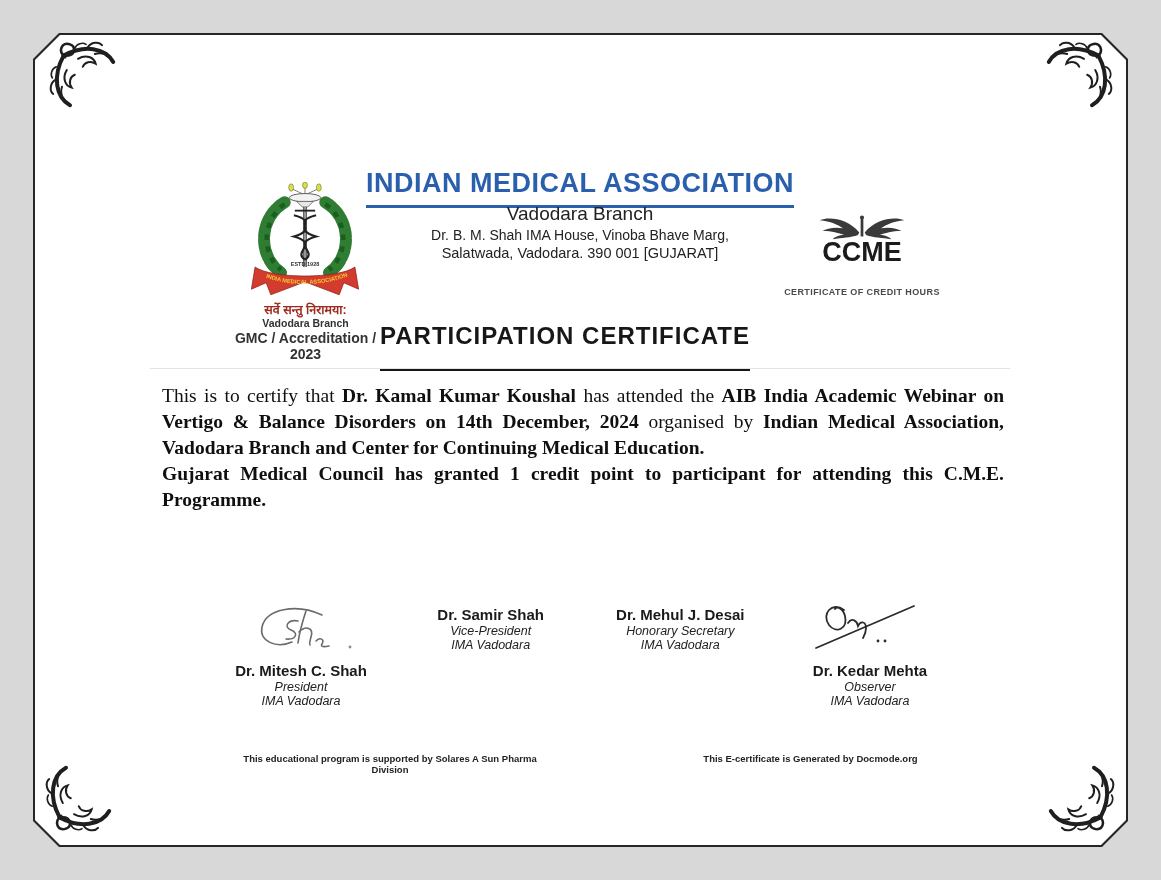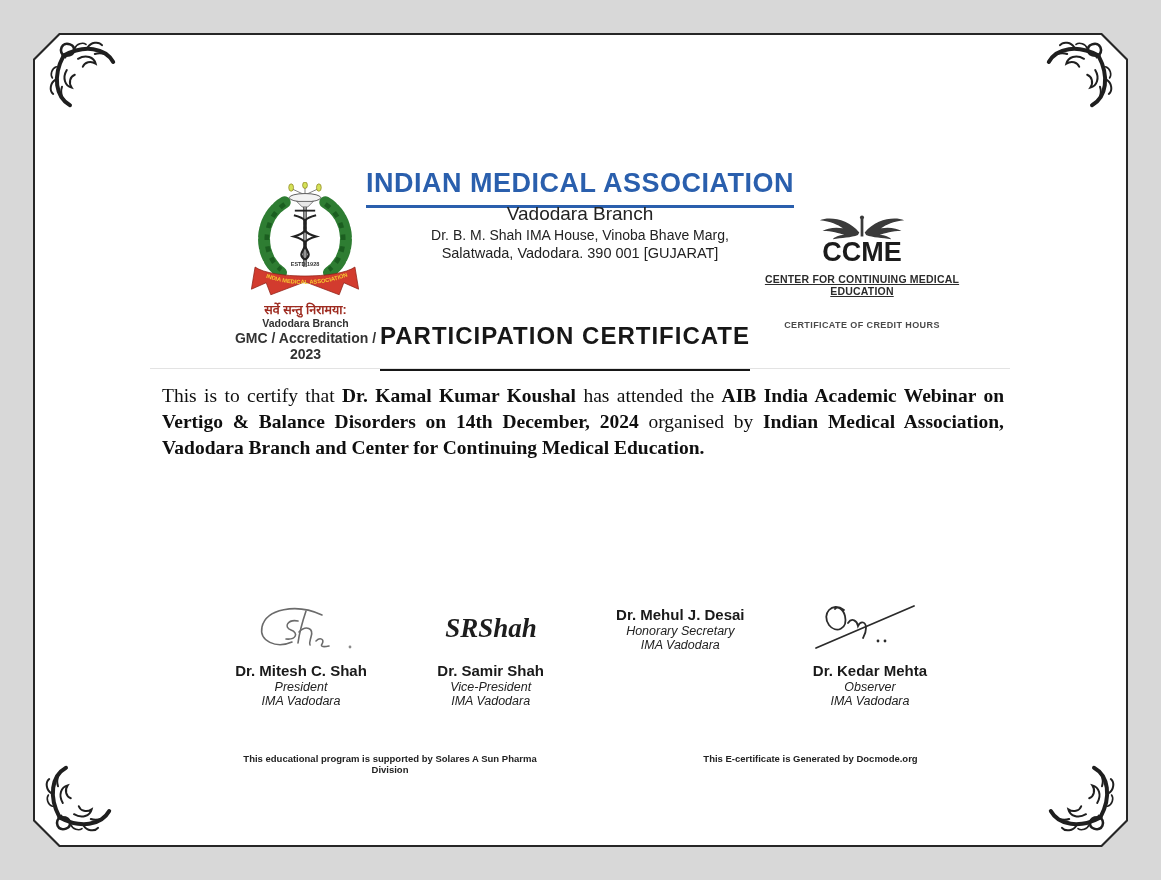--- a/index.html
+++ b/index.html
@@ -155,29 +155,29 @@
 <div class="abs ccme-block">
   <svg class="ccme-wings" viewBox="0 0 140 50">
     <g fill="#3a3a3a">
       <path d="M66 30 C50 10 22 6 8 12 C24 14 34 18 42 24 C30 22 18 24 12 28 C26 28 36 31 44 34 C36 34 30 37 27 40 C40 38 54 38 64 34 Z"></path>
       <path d="M74 30 C90 10 118 6 132 12 C116 14 106 18 98 24 C110 22 122 24 128 28 C114 28 104 31 96 34 C104 34 110 37 113 40 C100 38 86 38 76 34 Z"></path>
       <rect x="68" y="10" width="4" height="26"></rect>
       <circle cx="70" cy="8" r="3"></circle>
     </g>
   </svg>
   <div class="ccme-acronym">CCME</div>
-  <div class="ccme-line1">CENTER FOR CONTINUING MEDICAL EDUCATION</div>
   <div class="ccme-line2">CERTIFICATE OF CREDIT HOURS</div>
 </div>
 
 <div class="abs cert-heading"><span class="u">PARTICIPATION CERTIFICATE</span></div>
 <div class="abs divider"></div>
 
 <div class="abs body-text">
   <p><span>This is to certify that </span><span style="font-weight: bold;">Dr. Kamal Kumar Koushal</span><span> has attended the </span><span style="font-weight: bold;">AIB India Academic Webinar on Vertigo &amp; Balance Disorders on 14th December, 2024</span><span> organised by </span><span style="font-weight: bold;">Indian Medical Association, Vadodara Branch and Center for Continuing Medical Education.</span></p>
+  <p><span style="font-weight: bold;">Gujarat Medical Council has granted 1 credit point to participant for attending this C.M.E. Programme.</span></p>
 </div>
 
 <div class="abs sig-row">
   <div class="sig-col">
     <div class="sig-img">
       <svg width="130" height="55" viewBox="0 0 130 55">
         <g fill="none" stroke="#6b6b6b" stroke-width="1.6" stroke-linecap="round">
           <path d="M86 14 C60 2 30 8 26 26 C23 40 40 48 56 41"></path>
           <path d="M62 20 C52 18 47 26 55 29 C63 32 60 39 50 38"></path>
           <path d="M70 10 C66 22 63 34 62 42"></path>
@@ -186,25 +186,20 @@
         </g>
         <circle cx="114" cy="46" r="1.4" fill="#8a8a8a"></circle>
       </svg>
     </div>
     <div class="sig-name">Dr. Mitesh C. Shah</div>
     <div class="sig-title">President</div>
     <div class="sig-org">IMA Vadodara</div>
   </div>
 
   <div class="sig-col">
-    <div class="sig-img">
-      <svg width="140" height="55" viewBox="0 0 140 55">
-        <text x="70" y="36" text-anchor="middle" font-size="27" font-weight="bold" font-style="italic" font-family="Liberation Serif, serif" fill="#1d1d1d">SRShah</text>
-      </svg>
-    </div>
     <div class="sig-name">Dr. Samir Shah</div>
     <div class="sig-title">Vice-President</div>
     <div class="sig-org">IMA Vadodara</div>
   </div>
 
   <div class="sig-col">
     <div class="sig-name">Dr. Mehul J. Desai</div>
     <div class="sig-title">Honorary Secretary</div>
     <div class="sig-org">IMA Vadodara</div>
   </div>

